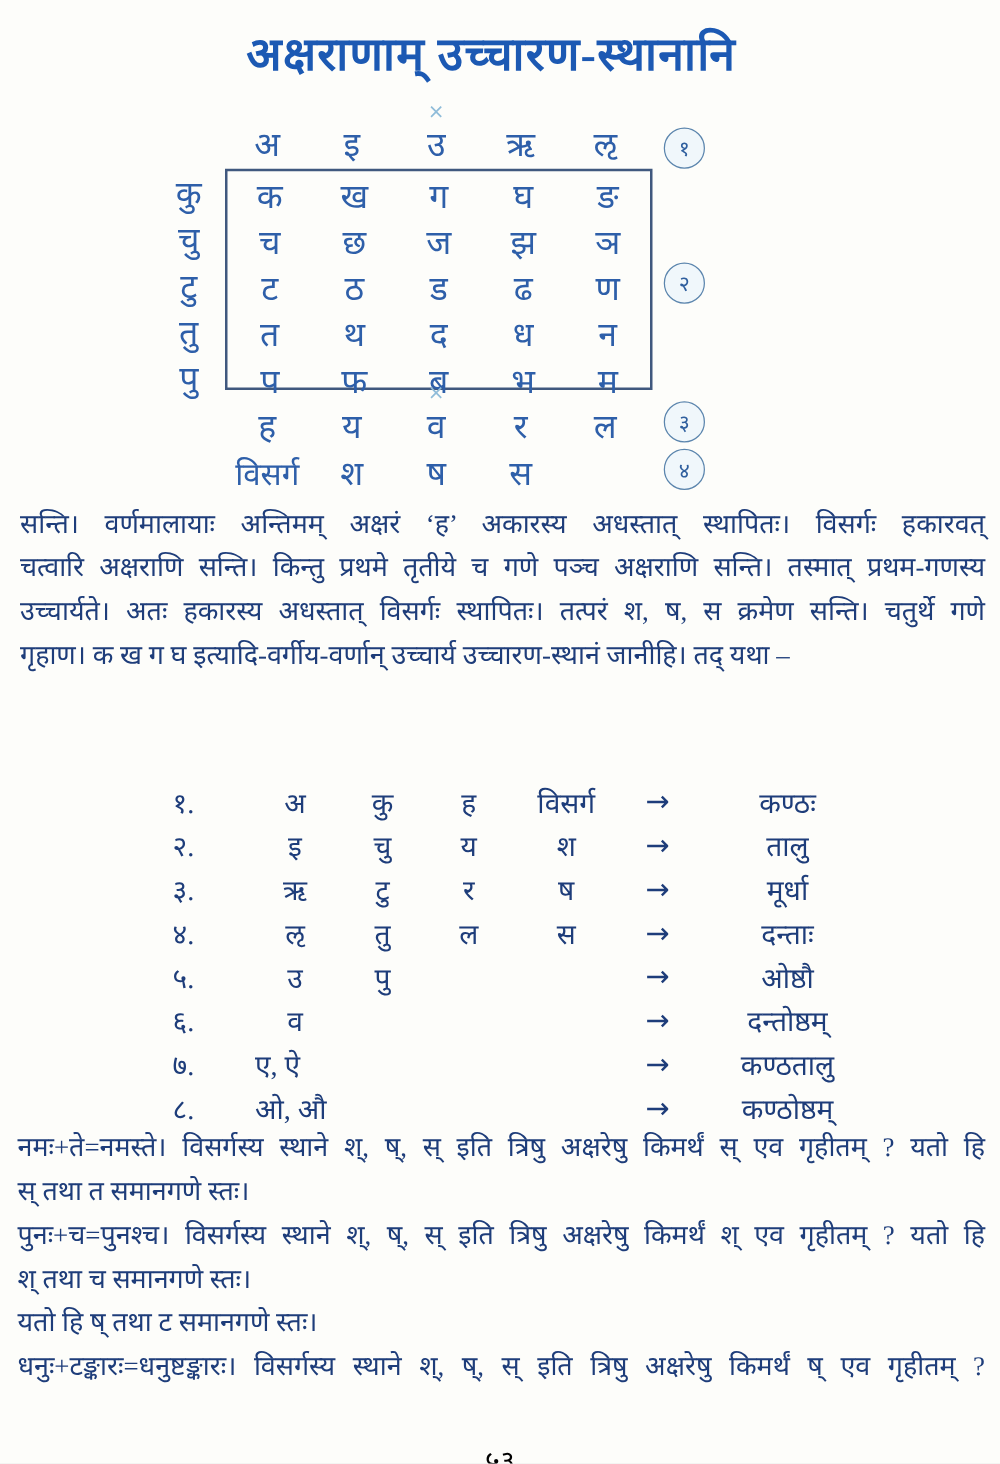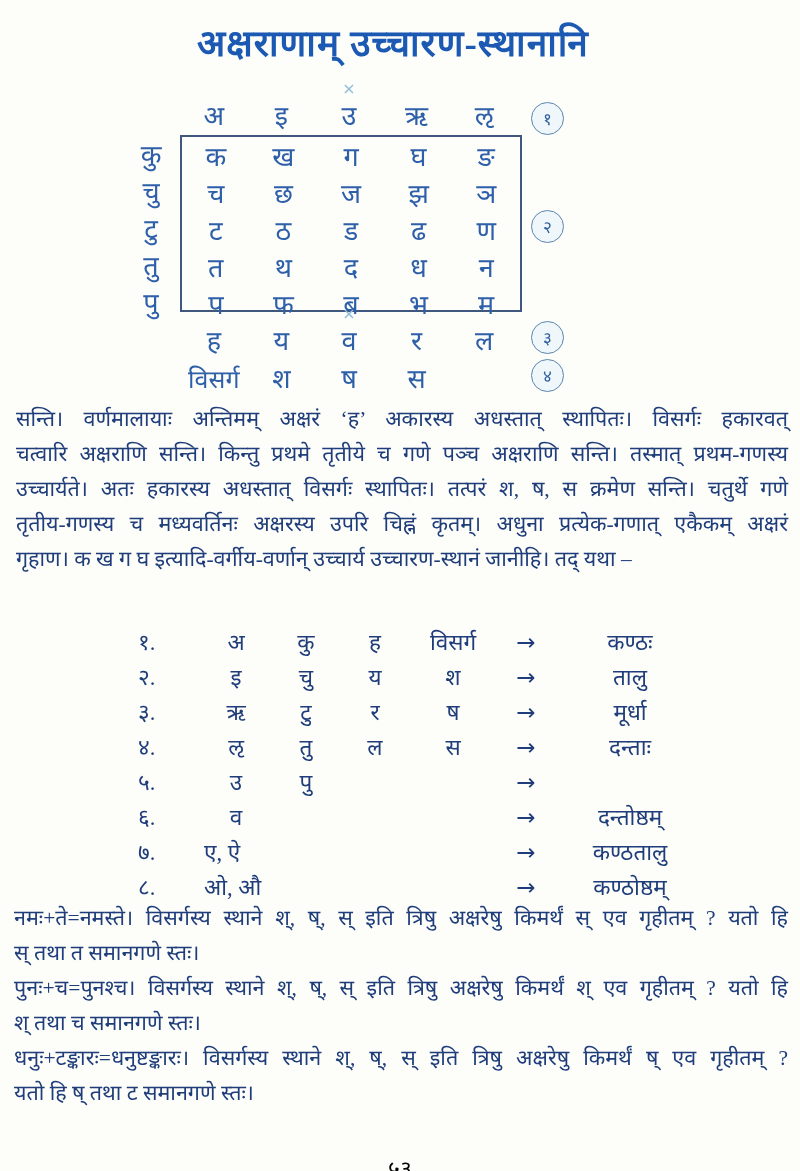--- a/index.html
+++ b/index.html
@@ -135,21 +135,20 @@
     <div class="circle c1">१</div>
     <div class="circle c2">२</div>
     <div class="circle c3">३</div>
     <div class="circle c4">४</div>
   </div>
 
   <div class="intro">
     <div class="pline jl">सन्ति। वर्णमालायाः अन्तिमम् अक्षरं ‘ह’ अकारस्य अधस्तात् स्थापितः। विसर्गः हकारवत्</div>
     <div class="pline jl">चत्वारि अक्षराणि सन्ति। किन्तु प्रथमे तृतीये च गणे पञ्च अक्षराणि सन्ति। तस्मात् प्रथम-गणस्य</div>
     <div class="pline jl">उच्चार्यते। अतः हकारस्य अधस्तात् विसर्गः स्थापितः। तत्परं श, ष, स क्रमेण सन्ति। चतुर्थे गणे</div>
-    <div class="pline jl">तृतीय-गणस्य च मध्यवर्तिनः अक्षरस्य उपरि चिह्नं कृतम्। अधुना प्रत्येक-गणात् एकैकम् अक्षरं</div>
     <div class="pline">गृहाण। क ख ग घ इत्यादि-वर्गीय-वर्णान् उच्चार्य उच्चारण-स्थानं जानीहि। तद् यथा –</div>
   </div>
 
   <div class="alist">
     <div class="arow">
       <span class="anum">१.</span>
       <span class="ac">अ</span>
       <span class="ac">कु</span>
       <span class="ac">ह</span>
       <span class="ac">विसर्ग</span>
@@ -183,20 +182,21 @@
       <span class="aarrow">→</span>
       <span class="aplace">दन्ताः</span>
     </div>
     <div class="arow">
       <span class="anum">५.</span>
       <span class="ac">उ</span>
       <span class="ac">पु</span>
       <span class="ac"></span>
       <span class="ac"></span>
       <span class="aarrow">→</span>
+      <span class="aplace">ओष्ठौ</span>
     </div>
     <div class="arow">
       <span class="anum">६.</span>
       <span class="ac">व</span>
       <span class="ac"></span>
       <span class="ac"></span>
       <span class="ac"></span>
       <span class="aarrow">→</span>
       <span class="aplace">दन्तोष्ठम्</span>
     </div>
@@ -216,19 +216,19 @@
       <span class="aarrow">→</span>
       <span class="aplace">कण्ठोष्ठम्</span>
     </div>
   </div>
 
   <div class="notes">
     <div class="pline jl">नमः+ते=नमस्ते। विसर्गस्य स्थाने श्, ष्, स् इति त्रिषु अक्षरेषु किमर्थं स् एव गृहीतम् ? यतो हि</div>
     <div class="pline">स् तथा त समानगणे स्तः।</div>
     <div class="pline jl">पुनः+च=पुनश्च। विसर्गस्य स्थाने श्, ष्, स् इति त्रिषु अक्षरेषु किमर्थं श् एव गृहीतम् ? यतो हि</div>
     <div class="pline">श् तथा च समानगणे स्तः।</div>
+    <div class="pline">यतो हि ष् तथा ट समानगणे स्तः।</div>
     <div class="pline jl">धनुः+टङ्कारः=धनुष्टङ्कारः। विसर्गस्य स्थाने श्, ष्, स् इति त्रिषु अक्षरेषु किमर्थं ष् एव गृहीतम् ?</div>
-    <div class="pline">यतो हि ष् तथा ट समानगणे स्तः।</div>
   </div>
 
   <div class="pageno">५३</div>
 
 </div>
 
 </body></html>

